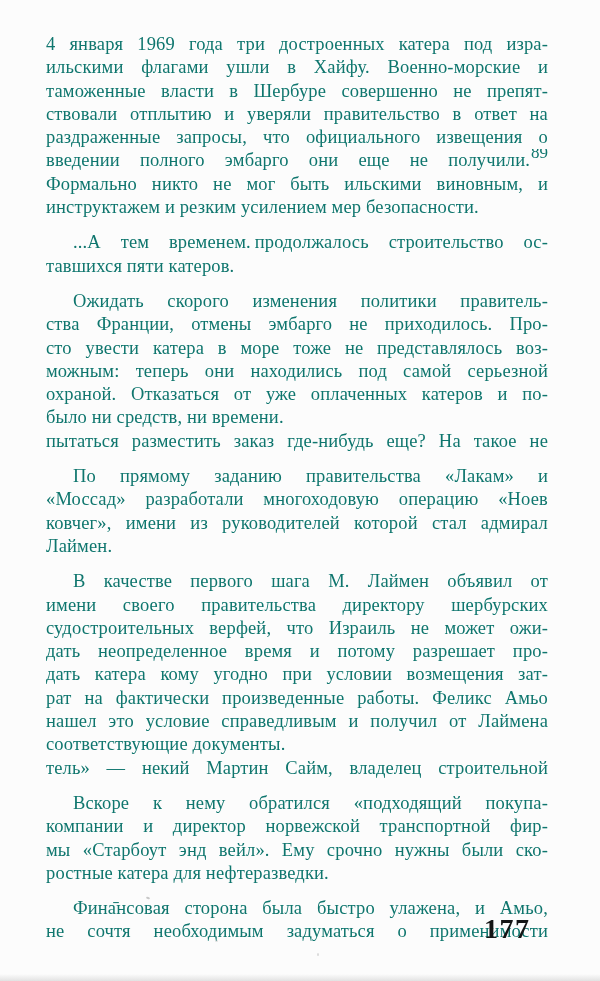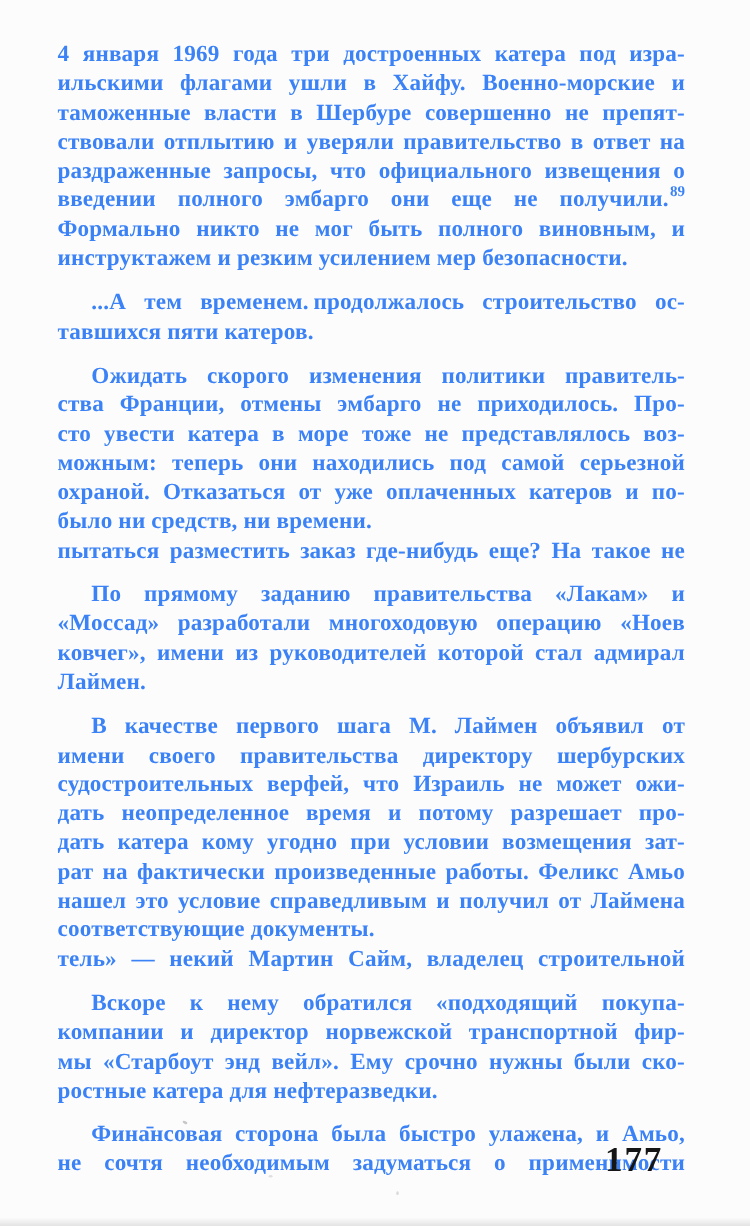--- a/index.html
+++ b/index.html
@@ -12,41 +12,41 @@
     font-family: "Liberation Serif", "DejaVu Serif", serif;
   }
   .page {
     position: absolute; inset: 0;
     background: #fcfcfc;
   }
   .text-block {
     position: absolute;
     left: 46px; top: 33px;
     width: 502px;
-    color: #3b82f6;
+    color: #0f766e;
     font-size: 18.5px;
-    font-weight: bold;
+    font-weight: normal;
     line-height: 23.3px;
     letter-spacing: 0.15px;
   }
   .line {
     text-align: justify;
     text-align-last: justify;
     height: 23.3px;
     overflow: hidden;
   }
   .line.plast {
     text-align-last: left;
   }
   .line.indent {
     text-indent: 27px;
     margin-top: 12px;
   }
   .fnref {
-    font-size: 12px;
+    font-size: 17px;
     line-height: 0;
     position: relative;
     top: -1px;
     margin-left: 1px;
     letter-spacing: 0;
   }
   .page-number {
     position: absolute;
     left: 484px; top: 913px;
     width: 44px;
@@ -79,21 +79,21 @@
 
 <div class="page">
 
   <div class="text-block">
       <div class="line">4 января 1969 года три достроенных катера под изра-</div>
       <div class="line">ильскими флагами ушли в Хайфу. Военно-морские и</div>
       <div class="line">таможенные власти в Шербуре совершенно не препят-</div>
       <div class="line">ствовали отплытию и уверяли правительство в ответ на</div>
       <div class="line">раздраженные запросы, что официального извещения о</div>
       <div class="line"><span>введении полного эмбарго они еще не получили.</span><sup class="fnref">89</sup></div>
-      <div class="line">Формально никто не мог быть полного виновным, и</div>
+      <div class="line">Формально никто не мог быть ильскими виновным, и</div>
       <div class="line plast">инструктажем и резким усилением мер безопасности.</div>
       <div class="line indent">...А тем временем. продолжалось строительство ос-</div>
       <div class="line plast">тавшихся пяти катеров.</div>
       <div class="line indent">Ожидать скорого изменения политики правитель-</div>
       <div class="line">ства Франции, отмены эмбарго не приходилось. Про-</div>
       <div class="line">сто увести катера в море тоже не представлялось воз-</div>
       <div class="line">можным: теперь они находились под самой серьезной</div>
       <div class="line">охраной. Отказаться от уже оплаченных катеров и по-</div>
       <div class="line plast">было ни средств, ни времени.</div>
       <div class="line">пытаться разместить заказ где-нибудь еще? На такое не</div>

